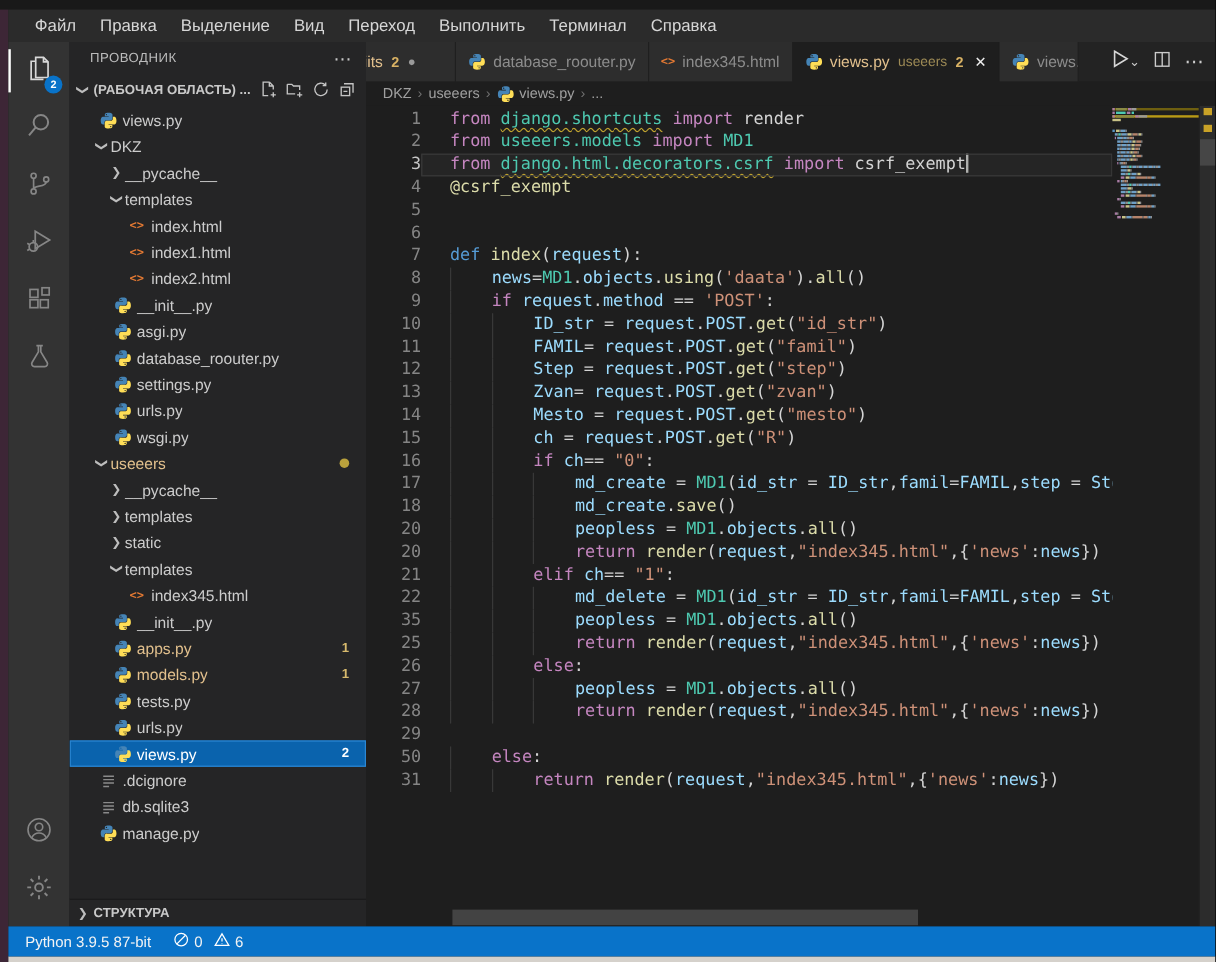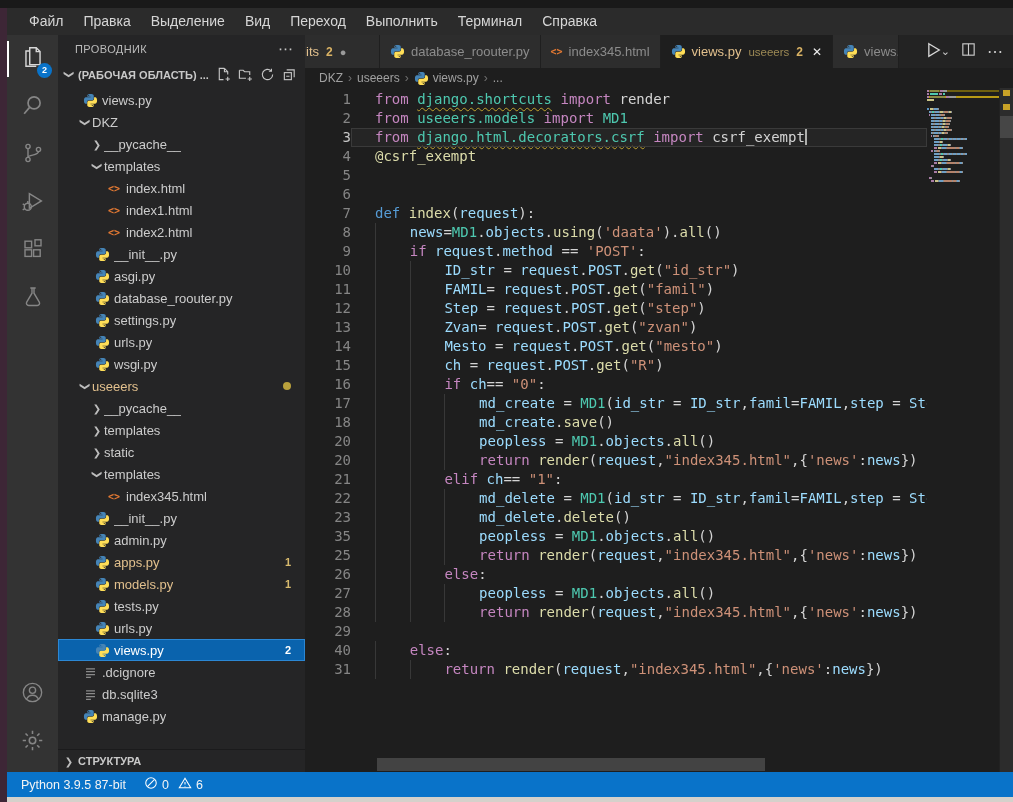--- a/index.html
+++ b/index.html
@@ -365,30 +365,20 @@
         <div class="trow" style="padding-left: 32px;">
           <span style="width: 3px; flex: 0 0 3px;"></span>
           <span class="ficon">
             <svg width="15" height="15" viewBox="0 0 32 32">
               <path fill="#4584b6" d="M15.9 2c-7 0-6.6 3-6.6 3v3.2h6.8v1H6.6S2 8.7 2 15.9c0 7.3 4 7 4 7h2.4v-3.3s-.1-4 4-4h6.7s3.8.1 3.8-3.7V5.7S23.5 2 15.9 2zm-3.7 2.1a1.2 1.2 0 110 2.4 1.2 1.2 0 010-2.4z"></path>
               <path fill="#ffde57" d="M16.1 30c7 0 6.6-3 6.6-3v-3.2h-6.8v-1h9.5s4.6.5 4.6-6.7c0-7.3-4-7-4-7h-2.4v3.3s.1 4-4 4h-6.7s-3.8-.1-3.8 3.7v6.2S8.5 30 16.1 30zm3.7-2.1a1.2 1.2 0 110-2.4 1.2 1.2 0 010 2.4z"></path>
             </svg>
           </span>
           <span class="lbl">__init__.py</span>
         </div>
-        <div class="trow" style="padding-left: 32px;">
-          <span style="width: 3px; flex: 0 0 3px;"></span>
-          <span class="ficon">
-            <svg width="15" height="15" viewBox="0 0 32 32">
-              <path fill="#4584b6" d="M15.9 2c-7 0-6.6 3-6.6 3v3.2h6.8v1H6.6S2 8.7 2 15.9c0 7.3 4 7 4 7h2.4v-3.3s-.1-4 4-4h6.7s3.8.1 3.8-3.7V5.7S23.5 2 15.9 2zm-3.7 2.1a1.2 1.2 0 110 2.4 1.2 1.2 0 010-2.4z"></path>
-              <path fill="#ffde57" d="M16.1 30c7 0 6.6-3 6.6-3v-3.2h-6.8v-1h9.5s4.6.5 4.6-6.7c0-7.3-4-7-4-7h-2.4v3.3s.1 4-4 4h-6.7s-3.8-.1-3.8 3.7v6.2S8.5 30 16.1 30zm3.7-2.1a1.2 1.2 0 110-2.4 1.2 1.2 0 010 2.4z"></path>
-            </svg>
-          </span>
-          <span class="lbl">admin.py</span>
-        </div>
         <div class="trow mod" style="padding-left: 32px;">
           <span style="width: 3px; flex: 0 0 3px;"></span>
           <span class="ficon">
             <svg width="15" height="15" viewBox="0 0 32 32">
               <path fill="#4584b6" d="M15.9 2c-7 0-6.6 3-6.6 3v3.2h6.8v1H6.6S2 8.7 2 15.9c0 7.3 4 7 4 7h2.4v-3.3s-.1-4 4-4h6.7s3.8.1 3.8-3.7V5.7S23.5 2 15.9 2zm-3.7 2.1a1.2 1.2 0 110 2.4 1.2 1.2 0 010-2.4z"></path>
               <path fill="#ffde57" d="M16.1 30c7 0 6.6-3 6.6-3v-3.2h-6.8v-1h9.5s4.6.5 4.6-6.7c0-7.3-4-7-4-7h-2.4v3.3s.1 4-4 4h-6.7s-3.8-.1-3.8 3.7v6.2S8.5 30 16.1 30zm3.7-2.1a1.2 1.2 0 110-2.4 1.2 1.2 0 010 2.4z"></path>
             </svg>
           </span>
           <span class="lbl">apps.py</span>
           <span class="bdg">1</span>
@@ -646,24 +636,20 @@
           </div>
           <div class="cl">
             <span class="ln">21</span>
             <span class="lc"><span class="g"></span><span class="g"></span><span class="tk-k">elif</span><span class="tk-n"> </span><span class="tk-v">ch</span><span class="tk-p">== </span><span class="tk-s">"1"</span><span class="tk-p">:</span></span>
           </div>
           <div class="cl">
             <span class="ln">22</span>
             <span class="lc"><span class="g"></span><span class="g"></span><span class="g"></span><span class="tk-v">md_delete</span><span class="tk-p"> = </span><span class="tk-c">MD1</span><span class="tk-p">(</span><span class="tk-v">id_str</span><span class="tk-p"> = </span><span class="tk-v">ID_str</span><span class="tk-p">,</span><span class="tk-v">famil</span><span class="tk-p">=</span><span class="tk-v">FAMIL</span><span class="tk-p">,</span><span class="tk-v">step</span><span class="tk-p"> = </span><span class="tk-v">Ste</span></span>
           </div>
           <div class="cl">
-            <span class="ln">23</span>
-            <span class="lc"><span class="g"></span><span class="g"></span><span class="g"></span><span class="tk-v">md_delete</span><span class="tk-p">.</span><span class="tk-f">delete</span><span class="tk-p">()</span></span>
-          </div>
-          <div class="cl">
             <span class="ln">35</span>
             <span class="lc"><span class="g"></span><span class="g"></span><span class="g"></span><span class="tk-v">peopless</span><span class="tk-p"> = </span><span class="tk-c">MD1</span><span class="tk-p">.</span><span class="tk-v">objects</span><span class="tk-p">.</span><span class="tk-f">all</span><span class="tk-p">()</span></span>
           </div>
           <div class="cl">
             <span class="ln">25</span>
             <span class="lc"><span class="g"></span><span class="g"></span><span class="g"></span><span class="tk-k">return</span><span class="tk-n"> </span><span class="tk-f">render</span><span class="tk-p">(</span><span class="tk-v">request</span><span class="tk-p">,</span><span class="tk-s">"index345.html"</span><span class="tk-p">,{</span><span class="tk-s">'news'</span><span class="tk-p">:</span><span class="tk-v">news</span><span class="tk-p">})</span></span>
           </div>
           <div class="cl">
             <span class="ln">26</span>
             <span class="lc"><span class="g"></span><span class="g"></span><span class="tk-k">else</span><span class="tk-p">:</span></span>
@@ -674,21 +660,21 @@
           </div>
           <div class="cl">
             <span class="ln">28</span>
             <span class="lc"><span class="g"></span><span class="g"></span><span class="g"></span><span class="tk-k">return</span><span class="tk-n"> </span><span class="tk-f">render</span><span class="tk-p">(</span><span class="tk-v">request</span><span class="tk-p">,</span><span class="tk-s">"index345.html"</span><span class="tk-p">,{</span><span class="tk-s">'news'</span><span class="tk-p">:</span><span class="tk-v">news</span><span class="tk-p">})</span></span>
           </div>
           <div class="cl">
             <span class="ln">29</span>
             <span class="lc"></span>
           </div>
           <div class="cl">
-            <span class="ln">40</span>
+            <span class="ln">50</span>
             <span class="lc"><span class="g"></span><span class="tk-k">else</span><span class="tk-p">:</span></span>
           </div>
           <div class="cl">
             <span class="ln">31</span>
             <span class="lc"><span class="g"></span><span class="g"></span><span class="tk-k">return</span><span class="tk-n"> </span><span class="tk-f">render</span><span class="tk-p">(</span><span class="tk-v">request</span><span class="tk-p">,</span><span class="tk-s">"index345.html"</span><span class="tk-p">,{</span><span class="tk-s">'news'</span><span class="tk-p">:</span><span class="tk-v">news</span><span class="tk-p">})</span></span>
           </div>
         </div>
       <div class="minimap" id="minimap">
           <div class="mm-row mm-warn"><b class="mc-k" style="width:2px"></b><i style="width:1px"></i><b class="mc-cu" style="width:9px"></b><i style="width:1px"></i><b class="mc-k" style="width:3px"></b><b class="mc-n" style="width:4px"></b></div>
           <div class="mm-row"><b class="mc-k" style="width:2px"></b><i style="width:1px"></i><b class="mc-c" style="width:8px"></b><i style="width:1px"></i><b class="mc-k" style="width:3px"></b><i style="width:1px"></i><b class="mc-c" style="width:2px"></b></div>

